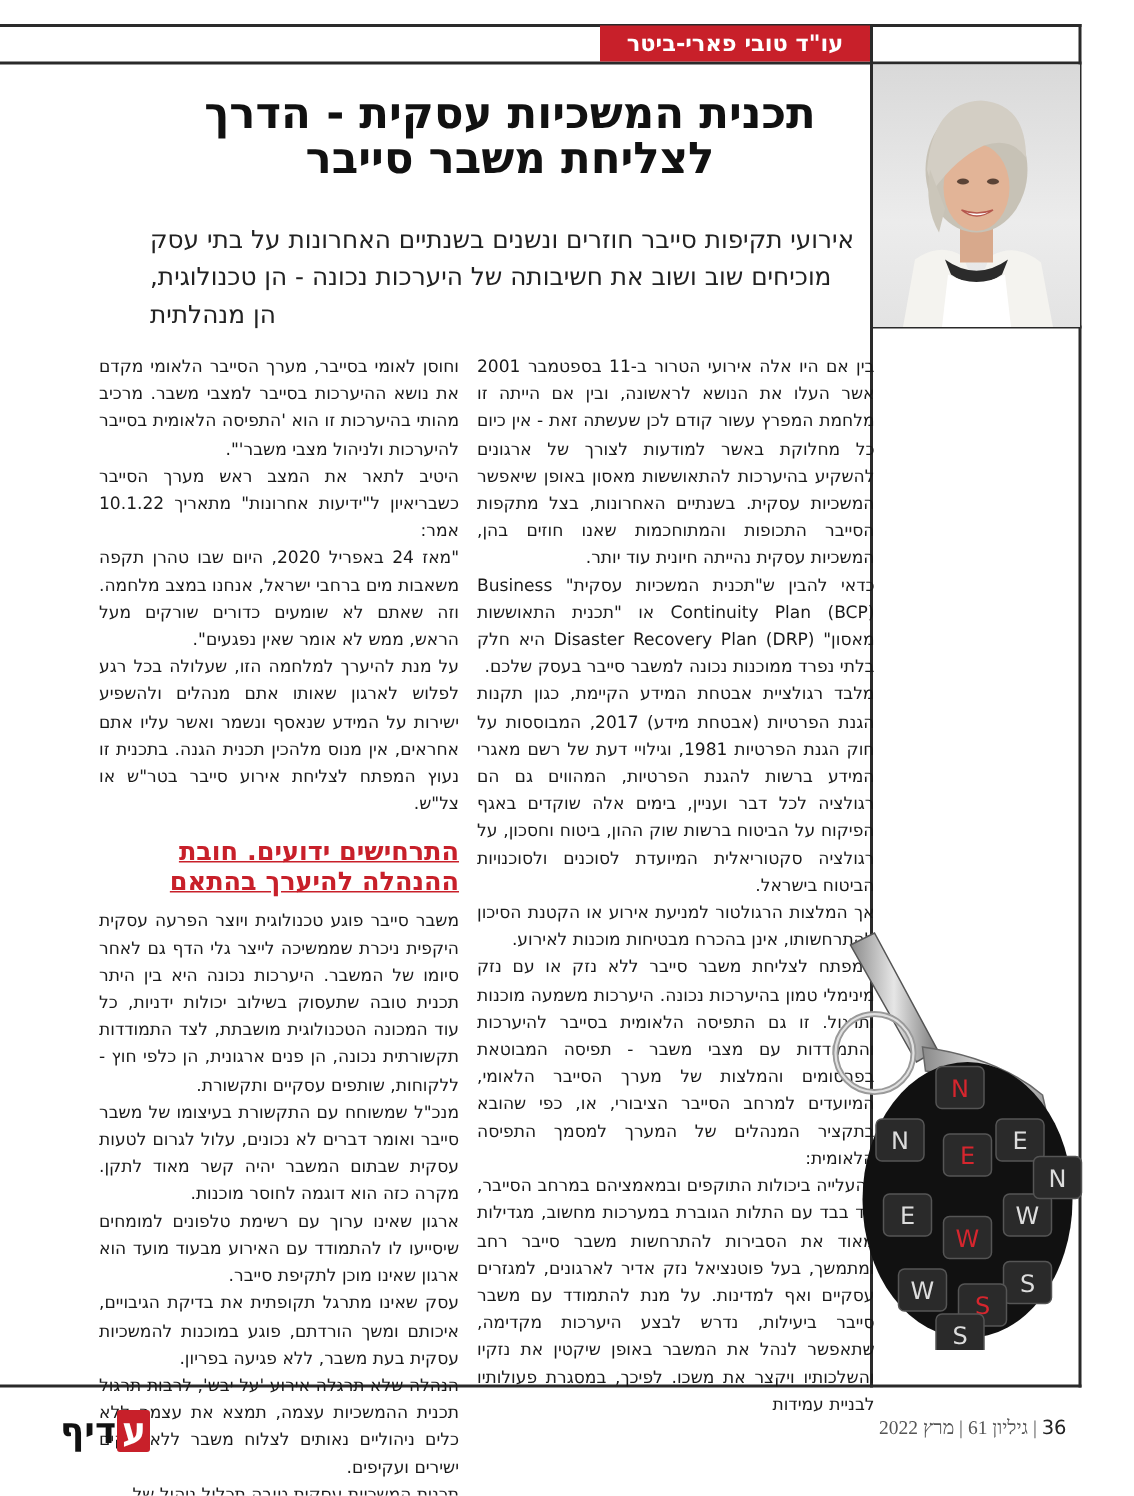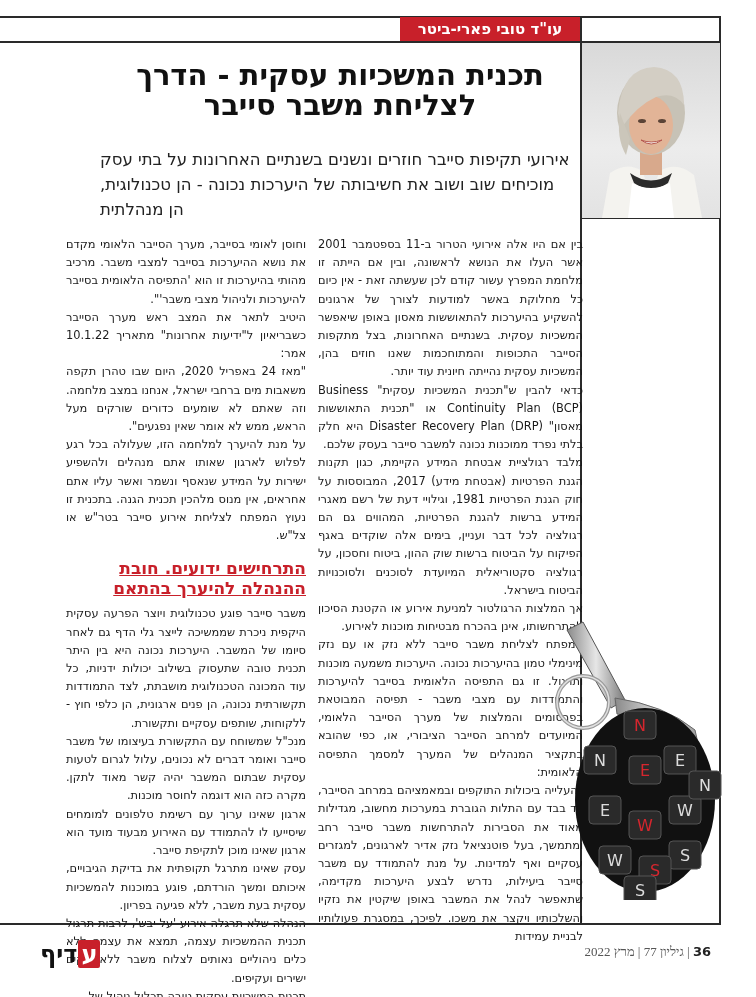--- a/index.html
+++ b/index.html
@@ -10,21 +10,21 @@
   .photo { position:absolute; left:582px; top:43px; width:138px; height:175px; background:linear-gradient(180deg,#d9d9d9 0%,#ececec 60%,#e3e3e3 100%); overflow:hidden; }
   .title { position:absolute; left:110px; top:60px; width:460px; direction:rtl; text-align:center; font-weight:bold; font-size:29px; line-height:30px; color:#111; }
   .subtitle { position:absolute; left:100px; top:147px; width:470px; direction:rtl; text-align:left; font-size:16.5px; line-height:25px; color:#222; }
   .col { position:absolute; direction:rtl; text-align:justify; font-size:11.4px; line-height:18.2px; color:#1a1a1a; }
   .col p { margin:0; }
   .col-right { left:318px; top:235px; width:265px; }
   .col-left { left:66px; top:235px; width:240px; }
   .subhead { color:#c8202a; font-weight:bold; font-size:17px; line-height:20px; margin:14px 0 6px 0 !important; text-align:right;text-decoration:underline; }
   .grenade { position:absolute; left:545px; top:610px; width:180px; height:290px; }
   .footer-info { position:absolute; right:45px; top:944px; direction:rtl; font-size:13px; color:#555; font-family:"Liberation Serif", serif; }
-  .footer-info .pg { font-weight:bold; color:#222; font-family:"DejaVu Sans", sans-serif; }
+  .footer-info .pg { font-weight:normal; color:#222; font-family:"DejaVu Sans", sans-serif; }
   .logo { position:absolute; left:40px; top:940px; direction:rtl; font-weight:bold; font-size:24px; color:#111; display:flex; align-items:center; }
   .logo .ayin { background:#c8202a; color:#fff; padding:0 3px; border-radius:2px; margin-left:1px; }
 </style>
 </head>
 <body>
 
 <div class="hline" style="top:16px; width:721px;"></div>
 <div class="hline" style="top:41px; width:721px;"></div>
 <div class="hline" style="top:923px; width:721px;"></div>
 <div class="vline" style="left:719px; top:16px; height:909px;"></div>
@@ -129,21 +129,21 @@
         <text x="95" y="286" text-anchor="middle" font-size="16" font-family="DejaVu Sans, sans-serif" fill="#dddddd">S</text>
         <rect x="144" y="161" width="32" height="28" rx="4" fill="#2a2a2a" stroke="#555"></rect>
         <text x="160" y="181" text-anchor="middle" font-size="16" font-family="DejaVu Sans, sans-serif" fill="#dddddd">N</text>
       </g>
   </svg>
 </div>
 
 <div class="footer-info">
   <span class="pg">36</span>
   <span>|</span>
-  <span>גיליון 77</span>
+  <span>גיליון 61</span>
   <span>|</span>
   <span>מרץ 2022</span>
 </div>
 
 <div class="logo">
   <span class="ayin">ע</span>
   <span>דיף</span>
 </div>
 
 </body></html>

